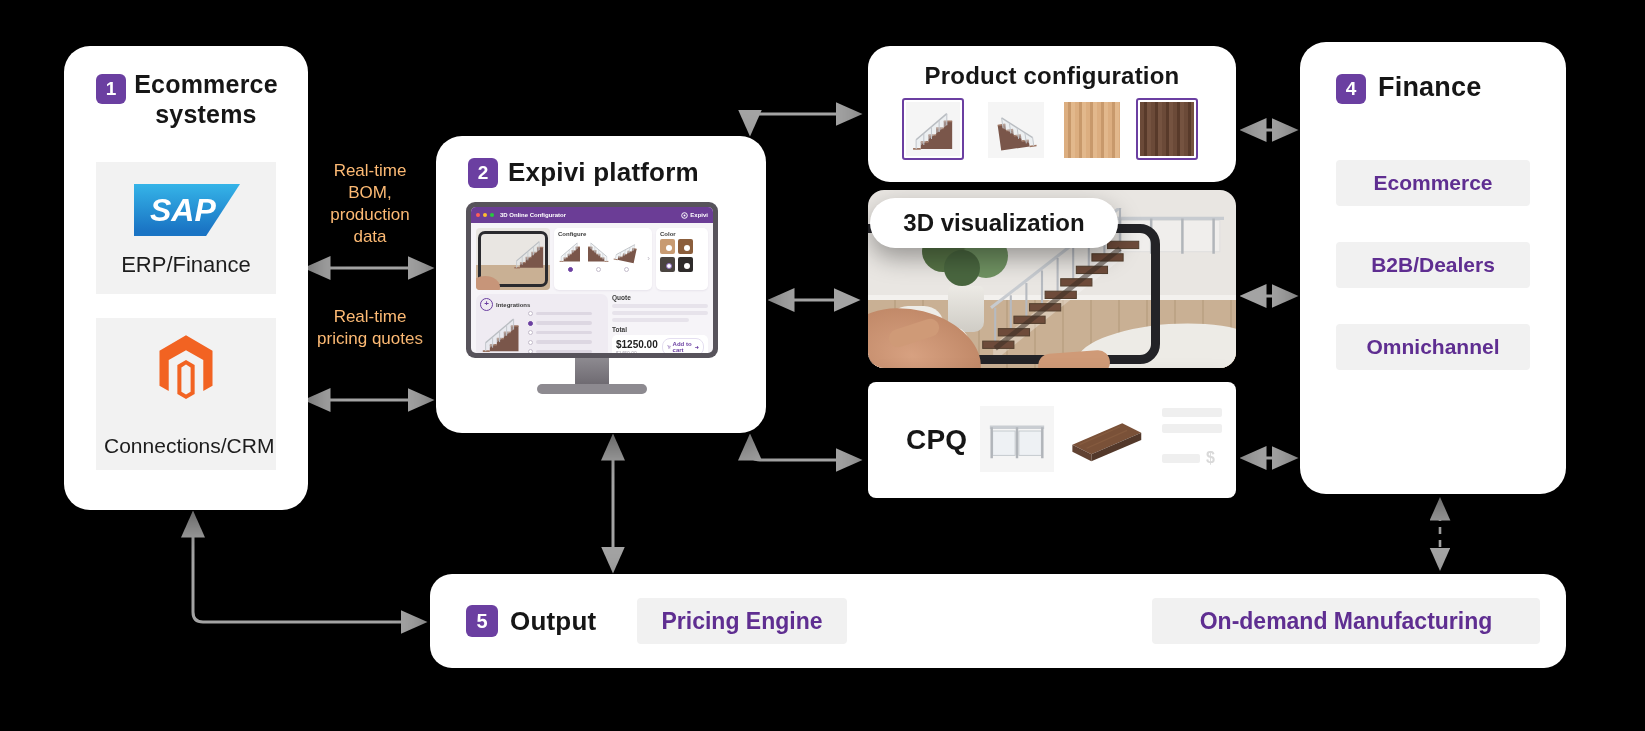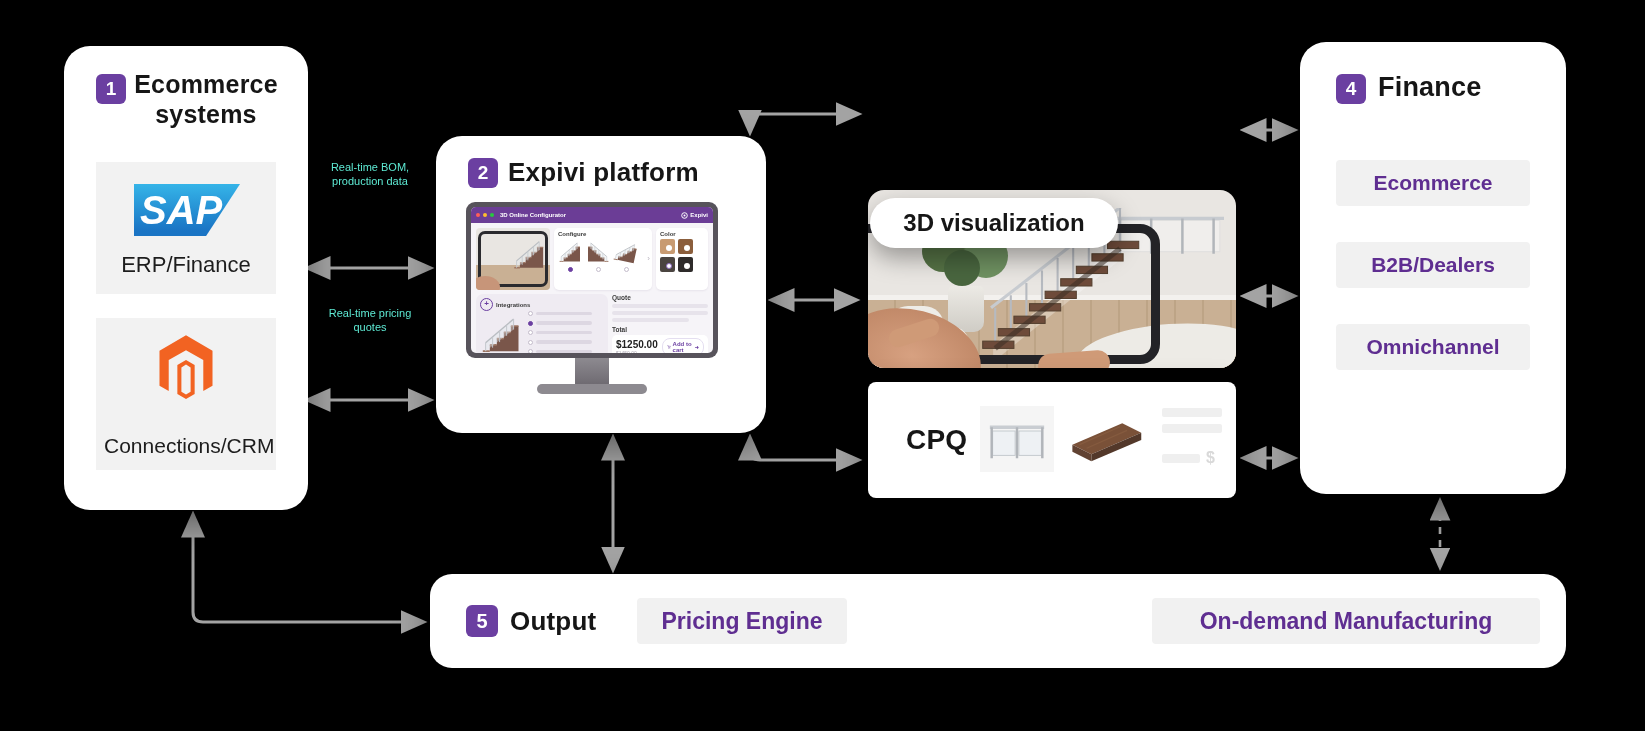--- a/index.html
+++ b/index.html
@@ -5,21 +5,21 @@
   html,body{margin:0;padding:0;background:#000;}
   #stage{position:relative;width:1645px;height:731px;background:#000;overflow:hidden;
          font-family:"Liberation Sans",sans-serif;color:#161616;}
   .box{position:absolute;background:#fff;border-radius:26px;box-shadow:0 14px 34px rgba(0,0,0,.45);}
   .badge{position:absolute;background:#6b3fa1;color:#fff;font-weight:bold;border-radius:6px;
          display:flex;align-items:center;justify-content:center;}
   .title{position:absolute;font-weight:bold;color:#161616;letter-spacing:.2px;}
   .card{position:absolute;background:#f2f2f2;}
   .pill{position:absolute;background:#f1f1f1;border-radius:4px;display:flex;align-items:center;
         justify-content:center;color:#5f2e91;font-weight:bold;}
-  .flow-label{position:absolute;color:#5eead4;text-align:center;font-size:11px;line-height:1.3;font-weight:500;}
+  .flow-label{position:absolute;color:#fdba74;text-align:center;font-size:17px;line-height:1.3;font-weight:500;}
   .skel{background:#e7e3eb;border-radius:2px;}
   
   .monitor-frame{position:absolute;background:#57535b;border-radius:9px;padding:5px;box-sizing:border-box;}
   .screen{position:relative;width:100%;height:100%;background:#f6f4f8;border-radius:5px;overflow:hidden;}
   .titlebar{position:relative;height:16px;background:#6b3d96;display:flex;align-items:center;padding:0 5px;gap:3px;}
   .dot{width:4px;height:4px;border-radius:50%;}
   .tb-title{color:#fff;font-size:6px;font-weight:bold;margin-left:3px;}
   .tb-brand{margin-left:auto;display:flex;align-items:center;gap:2px;color:#fff;font-size:6px;font-weight:bold;}
   .scr-body{padding:5px;display:flex;flex-direction:column;gap:4px;}
   .scr-row{display:flex;gap:4px;}
@@ -94,21 +94,21 @@
     <path d="M1244 296 H1294" marker-start="url(#ah)" marker-end="url(#ah)"></path>
     <path d="M1244 458 H1294" marker-start="url(#ah)" marker-end="url(#ah)"></path>
     <path d="M1440 501 V567" stroke-width="2.6" stroke-dasharray="7 6" marker-start="url(#ah)" marker-end="url(#ah)"></path>
   </svg>
 
   <div class="box" style="left:64px;top:46px;width:244px;height:464px;z-index:2">
     <div class="badge" style="left:32px;top:28px;width:30px;height:30px;font-size:19px">1</div>
     <div class="title" style="left:70px;top:24px;width:144px;font-size:25px;line-height:1.18;text-align:center">Ecommerce systems</div>
 
     <div class="card" style="left:32px;top:116px;width:180px;height:132px">
-      <div class="sap" style="position:absolute;left:38px;top:22px;width:106px;height:52px;font-size:40px;padding-left:6px;box-sizing:border-box">SAP</div>
+      <div class="sap" style="position:absolute;left:38px;top:22px;width:106px;height:52px;font-size:32px;padding-left:16px;box-sizing:border-box">SAP</div>
       <div style="position:absolute;left:0;right:0;bottom:16px;text-align:center;font-size:22px;color:#1d1d1d">ERP/Finance</div>
     </div>
 
     <div class="card" style="left:32px;top:272px;width:180px;height:152px">
       <svg viewBox="0 0 100 118" width="58" height="68" style="position:absolute;left:61px;top:16px">
         <path fill="#f26322" d="M50 2 L96 29 V90 L80 99 V45 L50 28 L20 45 V99 L4 90 V29 Z"></path>
         <path fill="#f26322" d="M35 54 V104 L50 113 L65 104 V54 L50 45 Z M42 58 L50 53 L58 58 V100 L50 105 L42 100 Z" fill-rule="evenodd"></path>
       </svg>
       <div style="position:absolute;left:8px;right:8px;bottom:12px;text-align:center;font-size:21px;line-height:1.2;color:#1d1d1d">Connections/CRM</div>
     </div>
@@ -250,20 +250,39 @@
             </div>
           </div>
         </div>
       </div>
     </div>
 
     <div style="position:absolute;left:139px;top:222px;width:34px;height:26px;background:linear-gradient(#8d8a90,#6f6b72)"></div>
     <div style="position:absolute;left:101px;top:248px;width:110px;height:10px;border-radius:6px;background:#8d8a90"></div>
   </div>
 
+  <div class="box" style="left:868px;top:46px;width:368px;height:136px;border-radius:22px;z-index:2">
+    <div class="title" style="left:0;right:0;top:16px;text-align:center;font-size:24px">Product configuration</div>
+    <div class="sel" style="position:absolute;left:34px;top:52px">
+      <div class="thumb" style="position:static;width:54px;height:54px">
+        <svg viewBox="0 0 60 60" width="46">
+            <use href="#stair"></use>
+          </svg>
+      </div>
+    </div>
+    <div class="thumb" style="left:120px;top:56px;width:56px;height:56px">
+      <svg viewBox="0 0 60 60" width="42" style="transform:scaleX(-1) rotate(8deg)">
+          <use href="#stair"></use>
+        </svg>
+    </div>
+    <div class="thumb woodL" style="left:196px;top:56px;width:56px;height:56px"></div>
+    <div class="sel" style="position:absolute;left:268px;top:52px">
+      <div class="thumb woodD" style="position:static;width:54px;height:54px"></div>
+    </div>
+  </div>
 
   <div class="scene" style="left:868px;top:190px;width:368px;height:178px;z-index:2">
     <div class="floor"></div>
     <div class="baseboard"></div>
     <div class="rug"></div>
 
     <svg viewBox="0 0 250 150" width="260" height="156" style="position:absolute;left:96px;bottom:4px">
       <rect x="148" y="12" width="98" height="30" fill="#ffffff" opacity=".35" stroke="#cfd3d8" stroke-width="1"></rect>
       <path d="M145 10 H250" stroke="#c7cbd0" stroke-width="3"></path>
       <path d="M150 10 V44 M180 10 V44 M210 10 V44 M240 10 V44" stroke="#b1b5ba" stroke-width="2.4"></path>

